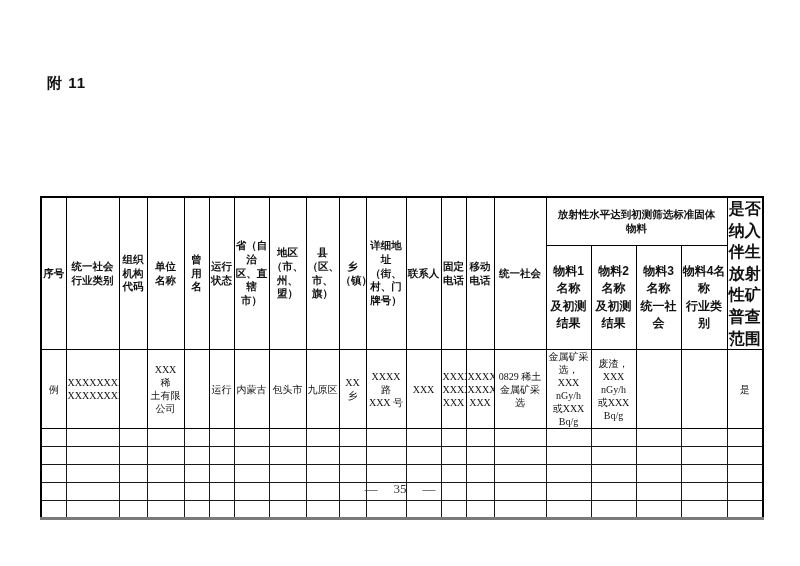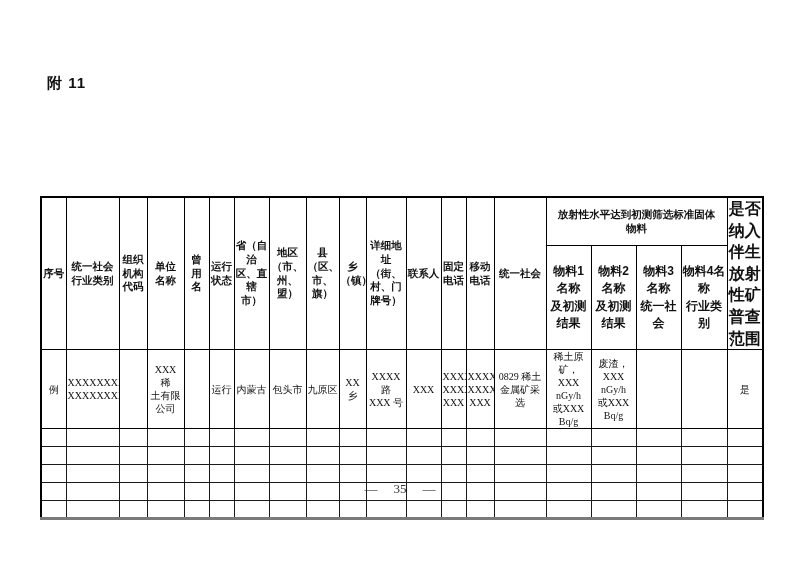--- a/index.html
+++ b/index.html
@@ -195,21 +195,21 @@
 XXX 号</td>
         <td>XXX</td>
         <td>XXXX
 XXXX
 XXX</td>
         <td>XXXX
 XXXX
 XXX</td>
         <td>0829 稀土
 金属矿采选</td>
-        <td class="cell-material">稀土原矿，
+        <td class="cell-material">金属矿采选，
 XXX nGy/h
 或XXX Bq/g</td>
         <td class="cell-material">废渣，
 XXX nGy/h
 或XXX Bq/g</td>
         <td class="cell-material"></td>
         <td class="cell-material"></td>
         <td>是</td>
       </tr>
     <tr class="empty-row">

